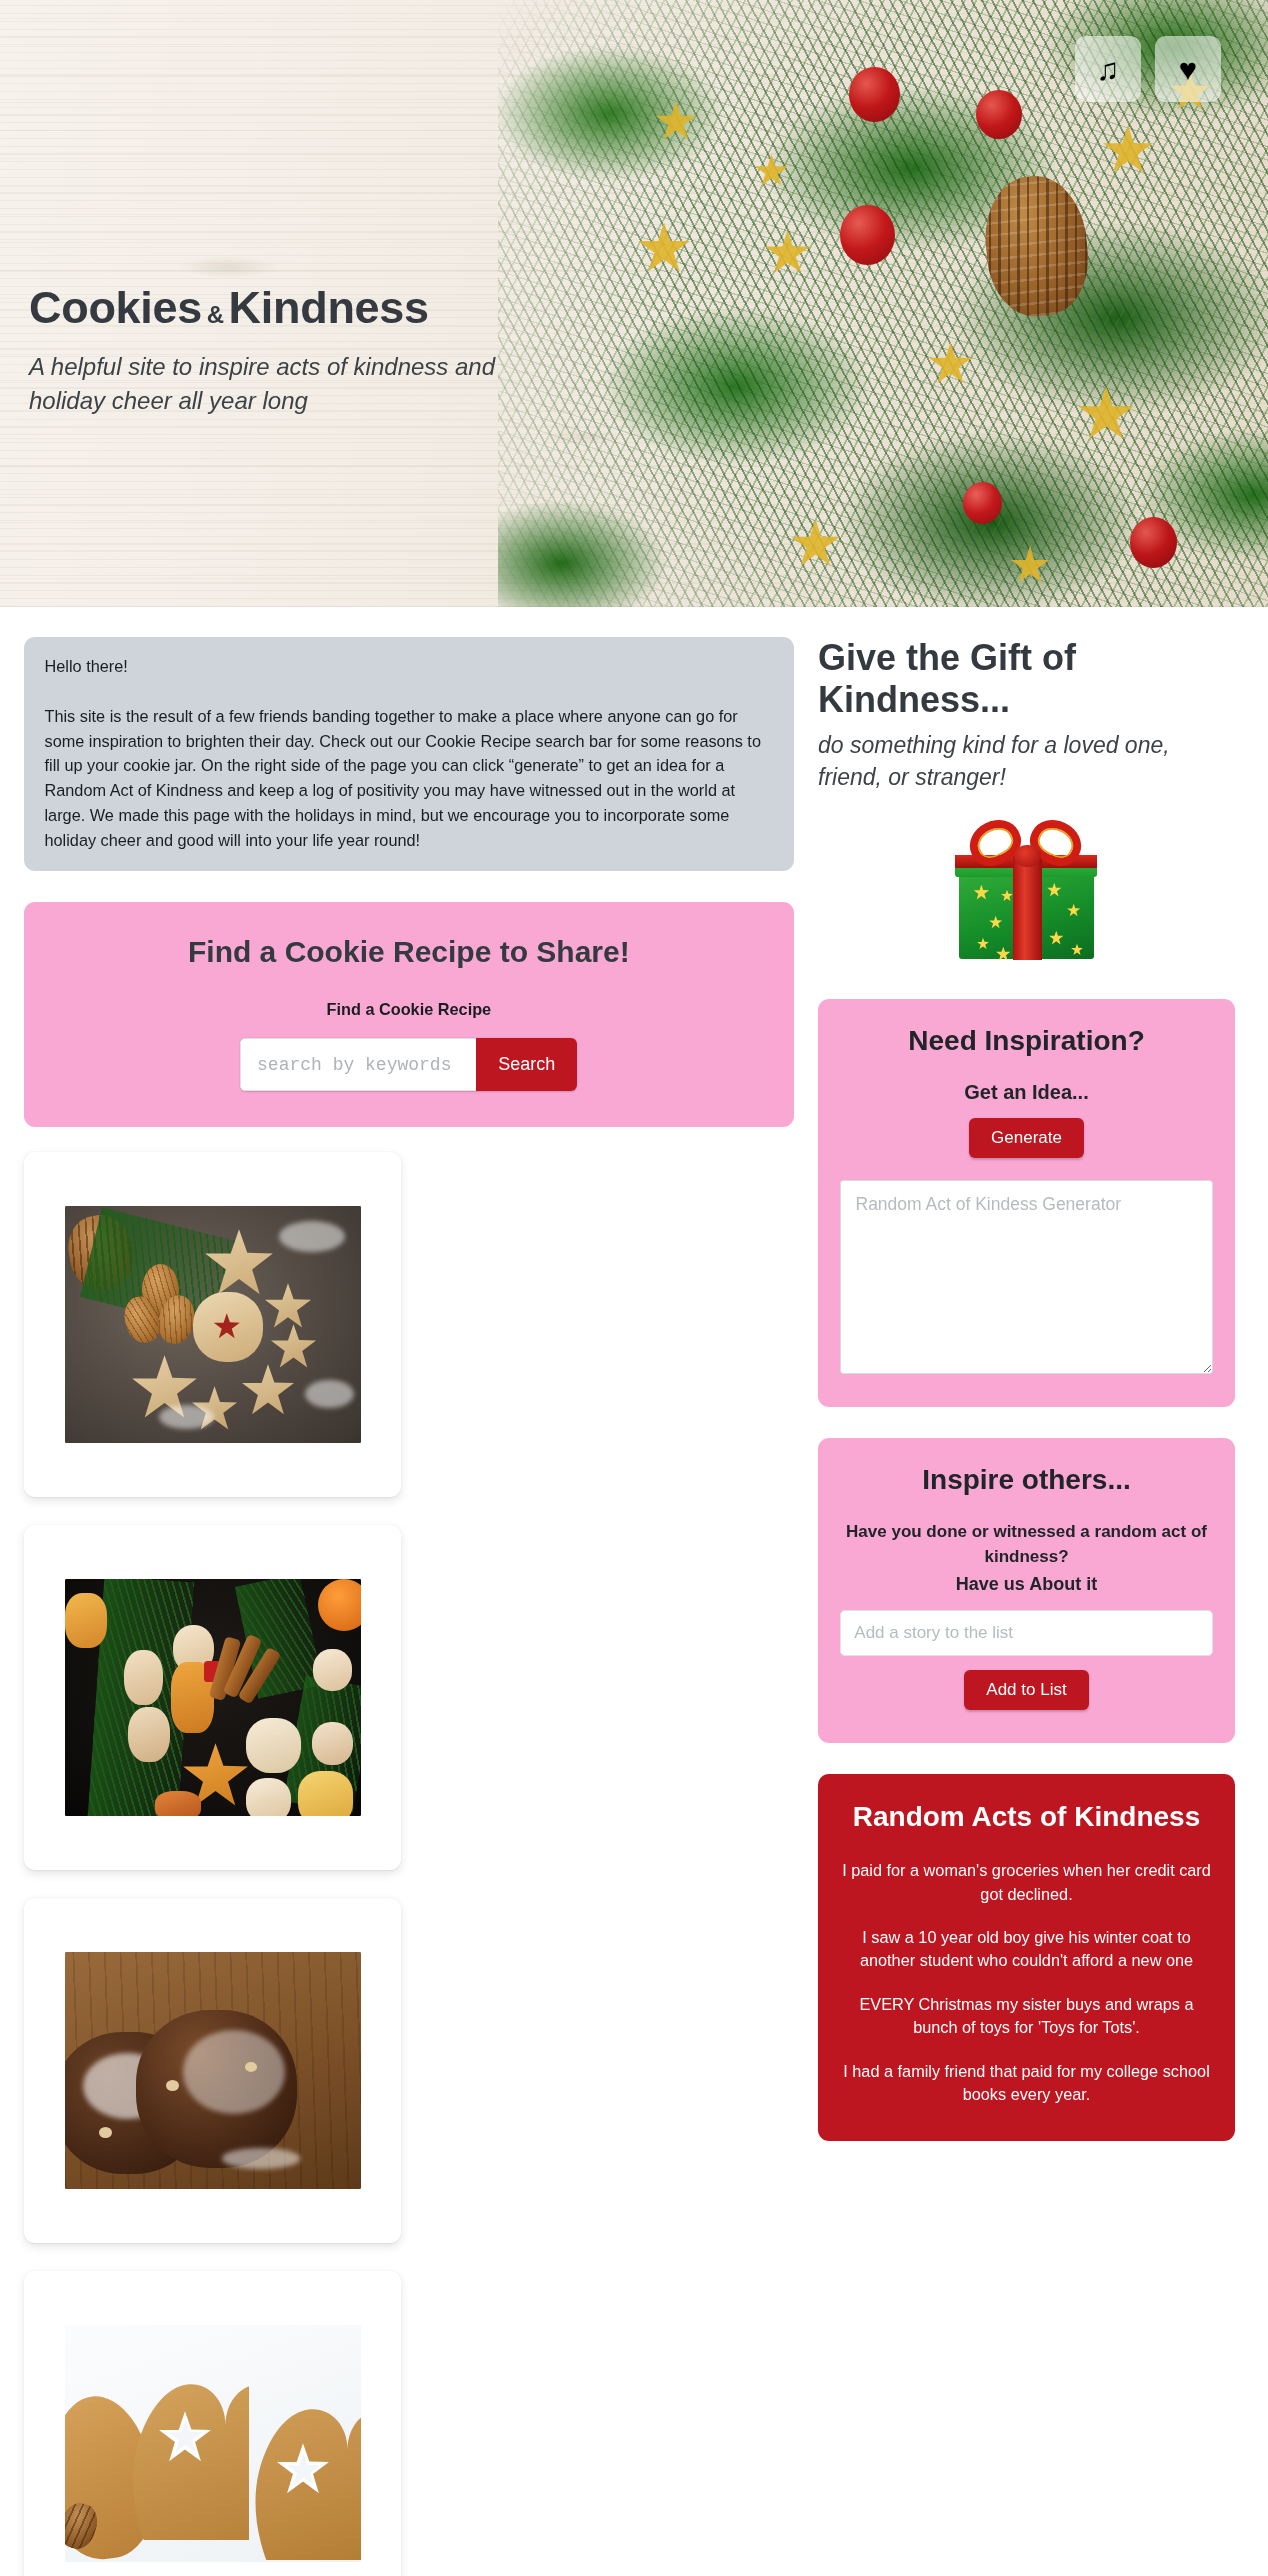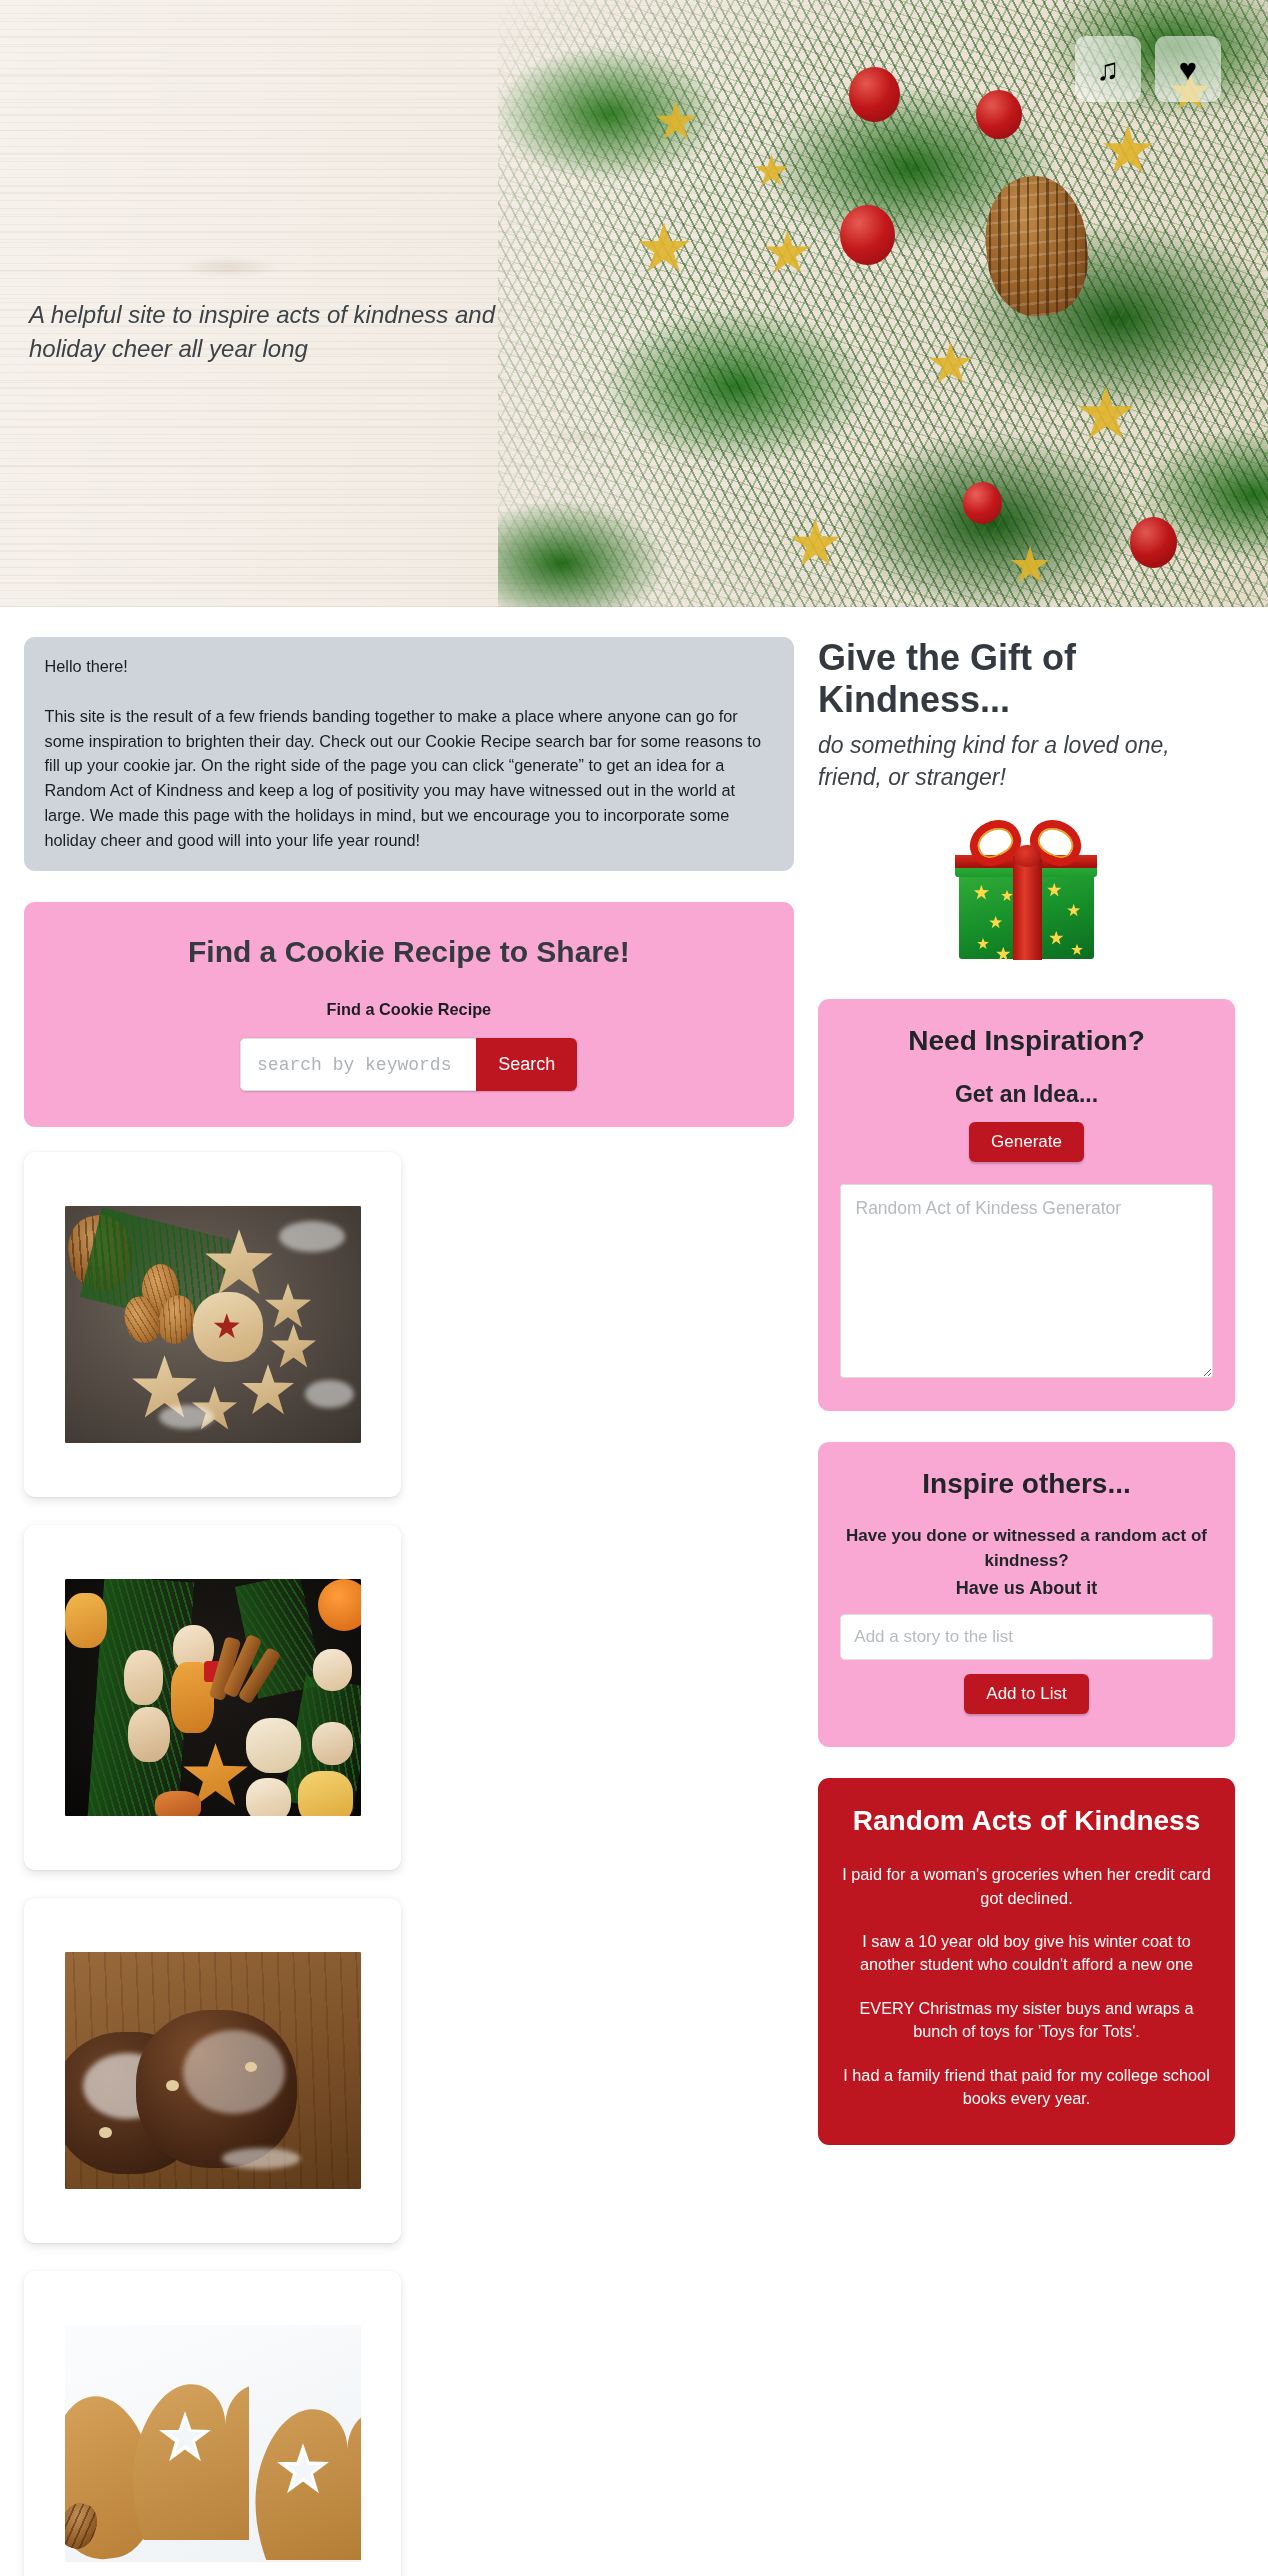--- a/index.html
+++ b/index.html
@@ -187,21 +187,21 @@
   .bow-l, .bow-r { position:absolute; top:1.2px; width:52px; height:43px;
     border:8.4px solid #cf1d14; border-radius:50% 50% 44% 44%;
     box-shadow: inset 0 0 0 1.8px #e5a31f; }
   .bow-l { left:15.7px; transform: rotate(-26deg); }
   .bow-r { left:77px; transform: rotate(26deg); }
   .bow-knot { position:absolute; left:61px; top:25px; width:26.5px; height:22px; border-radius:50%;
     background: radial-gradient(circle at 40% 35%, #e6392a 0%, #9d0f0c 100%); }
 
   .insp-panel { margin-top:37px; padding:26.5px 22px 33px 22px; text-align:center; }
   .insp-title { font-size:28px; font-weight:700; color:#212529; }
-  .insp-sub { margin-top:24px; font-size:23px; font-weight:700; color:#212529; }
+  .insp-sub { margin-top:24px; font-size:20px; font-weight:700; color:#212529; }
   .red-btn {
     margin-top:13.3px; border:none; background:#bd1620; color:#fff; border-radius:6px;
     font-size:17px; padding:10.2px 22px; cursor:pointer; font-family:"Liberation Sans", sans-serif;
     box-shadow: 0 1.2px 2.4px rgba(0,0,0,.2);
   }
   .idea-area {
     margin-top:22px; width:100%; height:194px; border:0.6px solid #dbdbdb; border-radius:3.6px;
     background:#fff; font-size:17.5px; color:#343a40; padding:13.3px 14.5px; resize:vertical; outline:none;
     font-family:"Liberation Sans", sans-serif; display:block;
   }
@@ -257,20 +257,23 @@
     <div class="hero-buttons">
       <button class="hero-btn">
         <span>♫</span>
       </button>
       <button class="hero-btn">
         <span>♥</span>
       </button>
     </div>
 
     <div class="hero-text">
+      <h1 class="hero-title">
+        <span>Cookies</span><span class="amp">&amp;</span><span>Kindness</span>
+      </h1>
       <div class="hero-sub"><span>A helpful site to inspire acts of kindness and holiday cheer </span><b>all year long</b></div>
     </div>
   </div>
 
   <div class="main">
     <div class="columns">
 
       <div class="col-left">
 
         <div class="intro-box">

